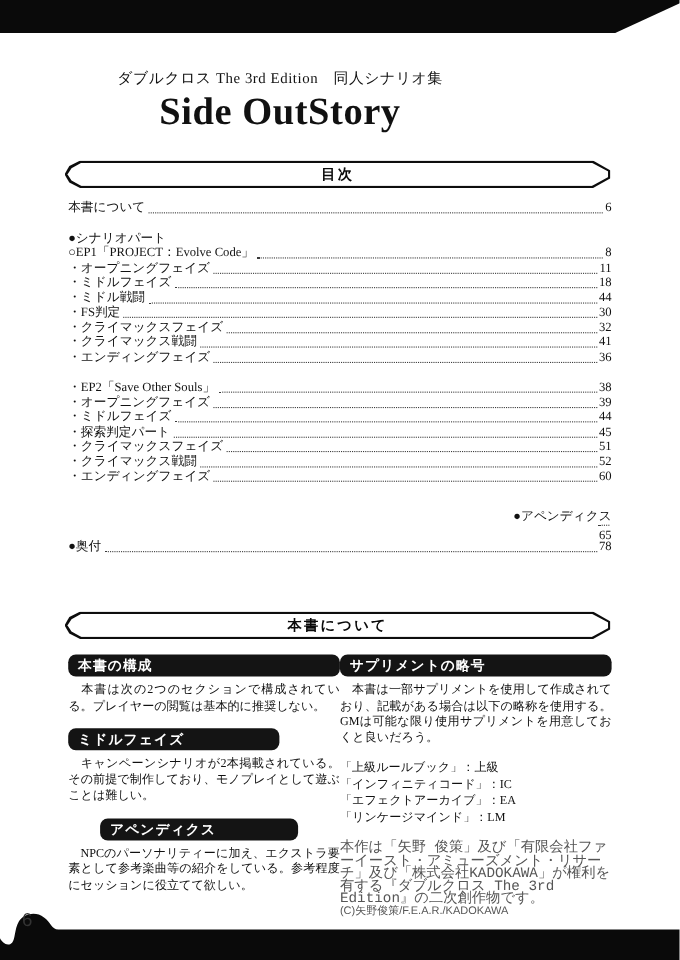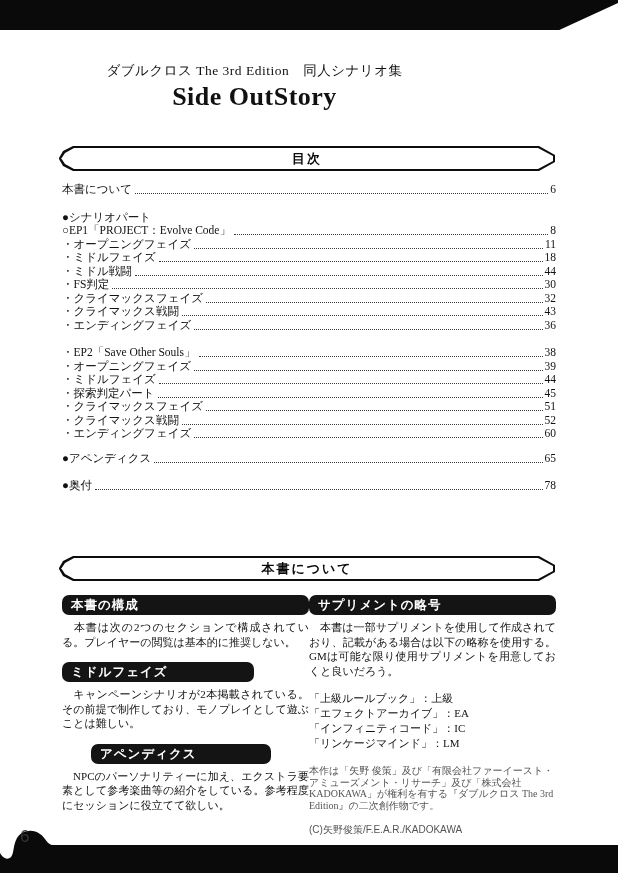--- a/index.html
+++ b/index.html
@@ -14,61 +14,61 @@
   }
   .bottom-band{position:absolute;left:0;bottom:0;width:618px;height:45px;}
   .page-number{
     position:absolute;left:20px;top:827px;
     font-family:"Liberation Sans","DejaVu Sans",sans-serif;
     font-size:17px;color:#333;z-index:3;
   }
   
   .header{position:absolute;top:62px;left:0;width:509px;text-align:center;}
   .series-title{font-size:13.5px;letter-spacing:.5px;margin-bottom:3px;}
-  .book-title{font-size:26px;font-weight:600;letter-spacing:.5px;line-height:1.1;}
+  .book-title{font-size:35px;font-weight:600;letter-spacing:.5px;line-height:1.1;}
   
   .banner{
     position:absolute;left:59px;width:496px;height:25px;background:#0d0d0d;
     clip-path:polygon(14px 0,calc(100% - 16px) 0,100% 9px,100% calc(100% - 9px),
       calc(100% - 16px) 100%,14px 100%,4px calc(100% - 5px),0 calc(100% - 12px),0 12px,4px 5px);
   }
   .banner-inner{
     position:absolute;inset:2px;background:#fff;
     clip-path:polygon(13px 0,calc(100% - 15px) 0,100% 8px,100% calc(100% - 8px),
       calc(100% - 15px) 100%,13px 100%,4px calc(100% - 5px),0 calc(100% - 11px),0 11px,4px 5px);
     display:flex;align-items:center;justify-content:center;
     font-family:"Liberation Sans","DejaVu Sans",sans-serif;
     font-weight:bold;font-size:13px;letter-spacing:2px;color:#0a0a0a;
   }
   .banner-toc{top:146px;text-align:right;}
   .banner-about{top:556px;}
   
   .toc{position:absolute;top:183px;left:62px;width:494px;font-size:11.5px;}
   .toc-row{display:flex;align-items:flex-end;height:13.5px;line-height:13.5px;}
   .toc-row.gap1{margin-top:14px;}
-  .toc-row.gap2{margin-top:11px;}
+  .toc-row.gap2{margin-top:23px;flex-direction:column;}
   .toc-label{white-space:nowrap;}
   .leader{flex:1;border-bottom:1.5px dotted #3a3a3a;margin:0 2px 2.5px 3px;min-width:10px;}
   .toc-page{white-space:nowrap;}
   
   .columns{position:absolute;top:595px;left:62px;width:494px;display:flex;}
   .col{flex:1;min-width:0;}
   .bar{
     background:#141414;color:#fff;border-radius:7px;height:20px;line-height:20px;
     font-family:"Liberation Sans","DejaVu Sans",sans-serif;font-weight:bold;font-size:12.5px;
     padding-left:9px;box-sizing:border-box;margin-bottom:5px;letter-spacing:1px;
   }
   .bar-1{width:192px;}
   .bar-2{width:180px;margin-left:29px;}
   .section{margin-bottom:13px;}
   .body-text{margin:0;font-size:11px;line-height:14.5px;text-align:justify;}
   .abbr-list{margin-top:13px;font-size:11px;line-height:15px;}
   .copyright{
-    margin-top:14px;font-family:Liberation Serif, serif;
-    font-size:10px;line-height:11.5px;color:#555;margin-bottom:13px;
+    margin-top:14px;font-family:Liberation Mono, monospace;
+    font-size:13px;line-height:11.5px;color:#555;margin-bottom:0;
   }
   .copyright-line2{
     font-family:"Liberation Sans","DejaVu Sans",sans-serif;
     font-size:10px;line-height:11.5px;color:#555;
   }
 </style>
 </head>
 <body>
 
 <div class="top-band"></div>
@@ -117,21 +117,21 @@
       <span class="toc-page">30</span>
     </div>
     <div class="toc-row">
       <span class="toc-label">・クライマックスフェイズ</span>
       <span class="leader"></span>
       <span class="toc-page">32</span>
     </div>
     <div class="toc-row">
       <span class="toc-label">・クライマックス戦闘</span>
       <span class="leader"></span>
-      <span class="toc-page">43</span>
+      <span class="toc-page">41</span>
     </div>
     <div class="toc-row">
       <span class="toc-label">・エンディングフェイズ</span>
       <span class="leader"></span>
       <span class="toc-page">36</span>
     </div>
     <div class="toc-row gap1">
       <span class="toc-label">・EP2「Save Other Souls」</span>
       <span class="leader"></span>
       <span class="toc-page">38</span>
@@ -196,22 +196,22 @@
         <div class="bar bar-2">アペンディクス</div>
         <p class="body-text">　NPCのパーソナリティーに加え、エクストラ要素として参考楽曲等の紹介をしている。参考程度にセッションに役立てて欲しい。</p>
       </div>
     </div>
   <div class="col">
     <div class="section">
       <div class="bar">サプリメントの略号</div>
       <p class="body-text">　本書は一部サプリメントを使用して作成されており、記載がある場合は以下の略称を使用する。GMは可能な限り使用サプリメントを用意しておくと良いだろう。</p>
       <div class="abbr-list">
           <div class="abbr-line">「上級ルールブック」：上級</div>
+          <div class="abbr-line">「インフィニティコード」：IC</div>
           <div class="abbr-line">「エフェクトアーカイブ」：EA</div>
-          <div class="abbr-line">「インフィニティコード」：IC</div>
           <div class="abbr-line">「リンケージマインド」：LM</div>
         </div>
       <p class="copyright">本作は「矢野 俊策」及び「有限会社ファーイースト・アミューズメント・リサーチ」及び「株式会社KADOKAWA」が権利を有する『ダブルクロス The 3rd Edition』の二次創作物です。</p>
       <div class="copyright-line2">(C)矢野俊策/F.E.A.R./KADOKAWA</div>
     </div>
   </div>
 </div>
 
 <svg class="bottom-band" viewBox="0 0 618 45">
   <path d="M0 25 C2 29 7 33 11 29 C14 26 13 17 17 10 C21 3 32 0 40 6 C46 10 47 17 53 17 L618 17 L618 45 L0 45 Z" fill="#0a0a0a"></path>

